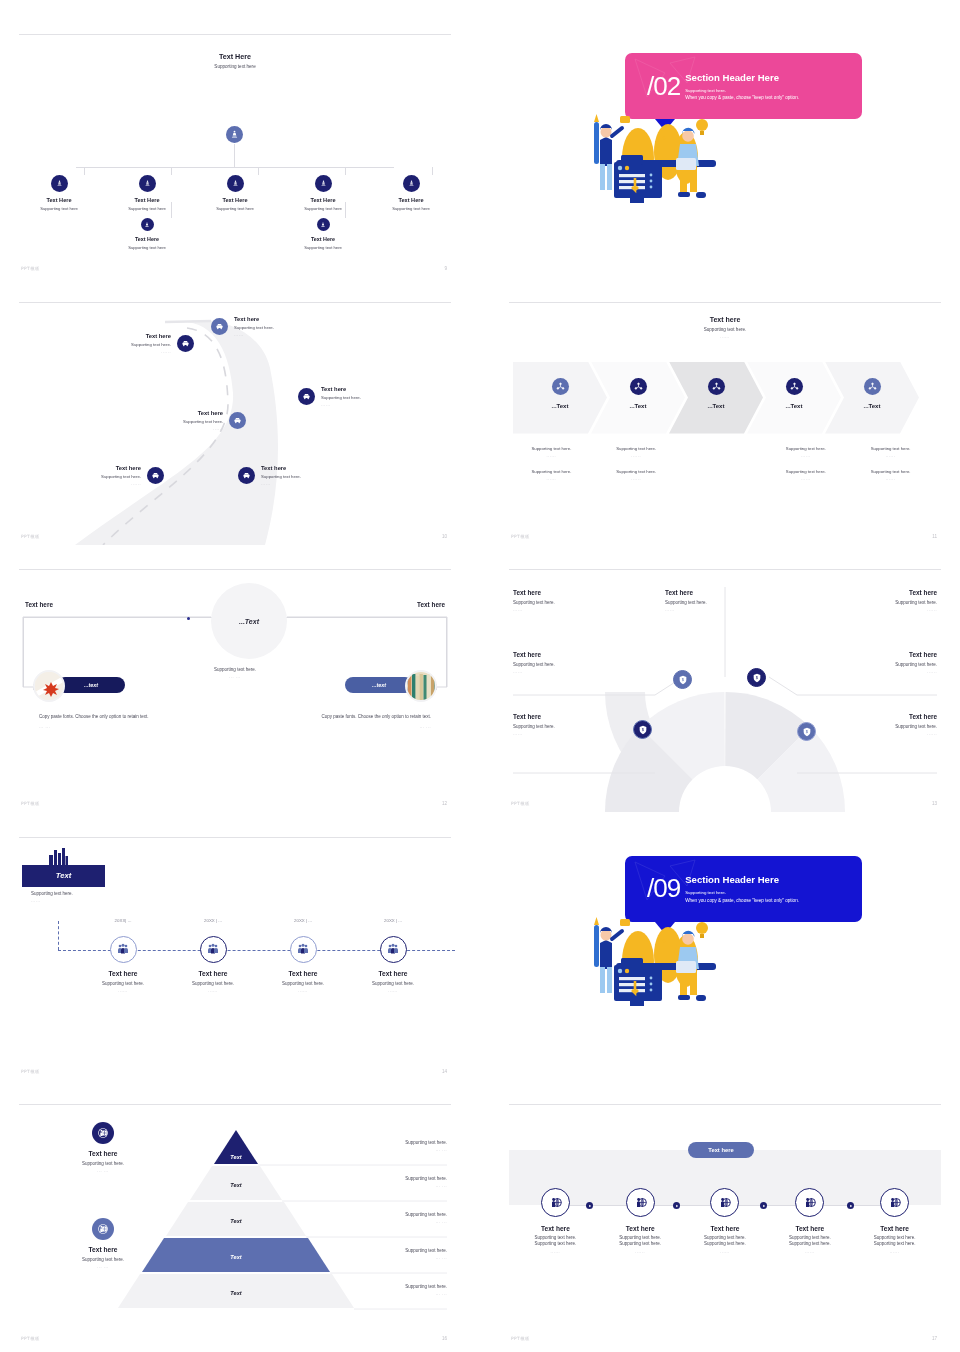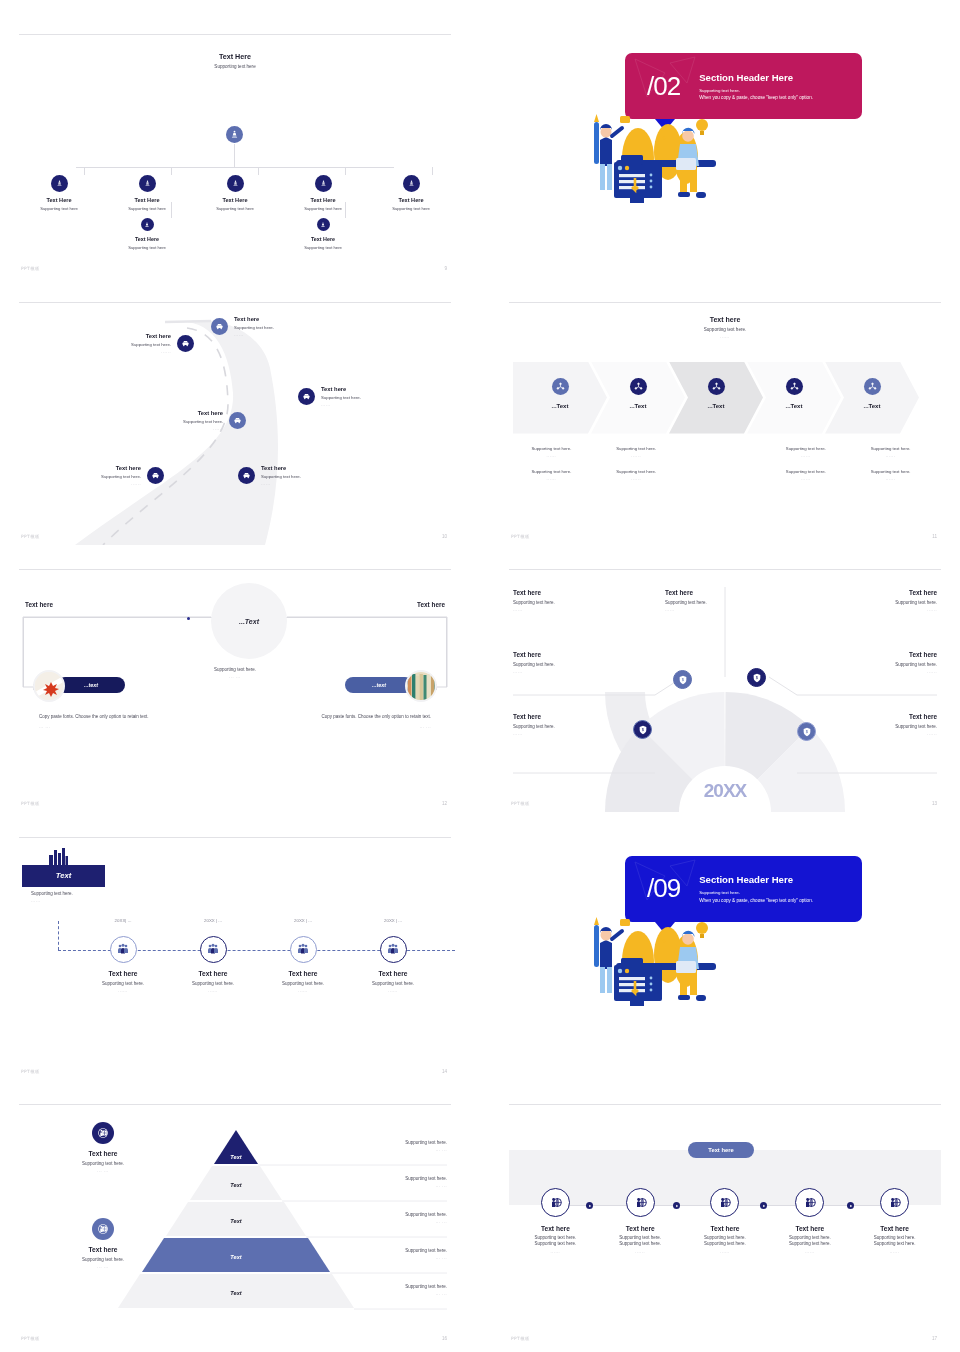--- a/index.html
+++ b/index.html
@@ -75,21 +75,21 @@
   .sec-bubble {
     position: absolute; left: 120px; top: 23px; width: 237px; height: 66px;
     border-radius: 7px; display: flex; align-items: center; padding-left: 22px;
   }
   .sec-bubble .tail {
     position: absolute; left: 30px; bottom: -12px;
     width: 0; height: 0;
     border-left: 10px solid transparent; border-right: 10px solid transparent;
   }
   .sec-num { font-size: 26px; font-weight: 300; color: #fff; letter-spacing: -1px; }
-  .sec-txt { margin-left: 19px; }
+  .sec-txt { margin-left: 5px; }
   .sec-txt .h { font-size: 9.6px; font-weight: bold; color: #fff; }
   .sec-txt .s1 { font-size: 4.4px; color: #fff; margin-top: 5px; }
   .sec-txt .s2 { font-size: 4.6px; color: #fff; margin-top: 2.5px; }
   .illus { position:absolute; left: 75px; top: 70px; }
 
   
   .road-mark { position:absolute; display:flex; align-items:center; }
   .road-mark .node-ic { width: 17px; height: 17px; flex: none; }
   .road-lab { font-size: 5.6px; }
   .road-lab .h { font-size: 5.8px; }
@@ -300,21 +300,21 @@
         <div class="t-h h">Text Here</div>
         <div class="t-s s">Supporting text here</div>
       </div>
       <div style="flex:1"></div>
     </div>
     <div class="wm">PPT模板</div>
     <div class="pgno">9</div>
   </div>
 
   <div class="slide">
-    <div class="sec-bubble" style="background:#be185d">
+    <div class="sec-bubble" style="background:#ec4899">
       <div class="tail" style="border-top:12px solid #1414d2"></div>
       <svg width="237" height="66" viewBox="0 0 237 66" style="position:absolute;left:0;top:0;opacity:.12">
         <path d="M10 6 L40 20 L22 44 Z M45 10 L70 4 L62 30Z" stroke="#fff" fill="none" stroke-width=".7"></path>
       </svg>
       <div class="sec-num">/02</div>
       <div class="sec-txt">
         <div class="h">Section Header Here</div>
         <div class="s1">Supporting text here.</div>
         <div class="s2">When you copy &amp; paste, choose "keep text only" option.</div>
       </div>
@@ -636,21 +636,20 @@
         <circle cx="0" cy="0" r="46" fill="#fff"></circle>
       </g>
       <line x1="220" y1="22" x2="220" y2="112" stroke="#e4e4e8"></line>
       <line x1="8" y1="130" x2="150" y2="130" stroke="#e4e4e8"></line>
       <line x1="292" y1="130" x2="432" y2="130" stroke="#e4e4e8"></line>
       <line x1="8" y1="208" x2="150" y2="208" stroke="#e4e4e8"></line>
       <line x1="292" y1="208" x2="432" y2="208" stroke="#e4e4e8"></line>
       <line x1="150" y1="130" x2="178" y2="112" stroke="#e4e4e8"></line>
       <line x1="292" y1="130" x2="264" y2="112" stroke="#e4e4e8"></line>
     </svg>
-    <div class="fan-year">20XX</div>
 
     <div class="fan-cell" style="left:8px; top:24px; text-align:left">
       <div class="t-h h">Text here</div>
       <div class="t-s s">Supporting text here.</div>
       <div class="dots d">......</div>
     </div>
     <div class="fan-cell" style="left:160px; top:24px; text-align:left">
       <div class="t-h h">Text here</div>
       <div class="t-s s">Supporting text here.</div>
       <div class="dots d">......</div>

